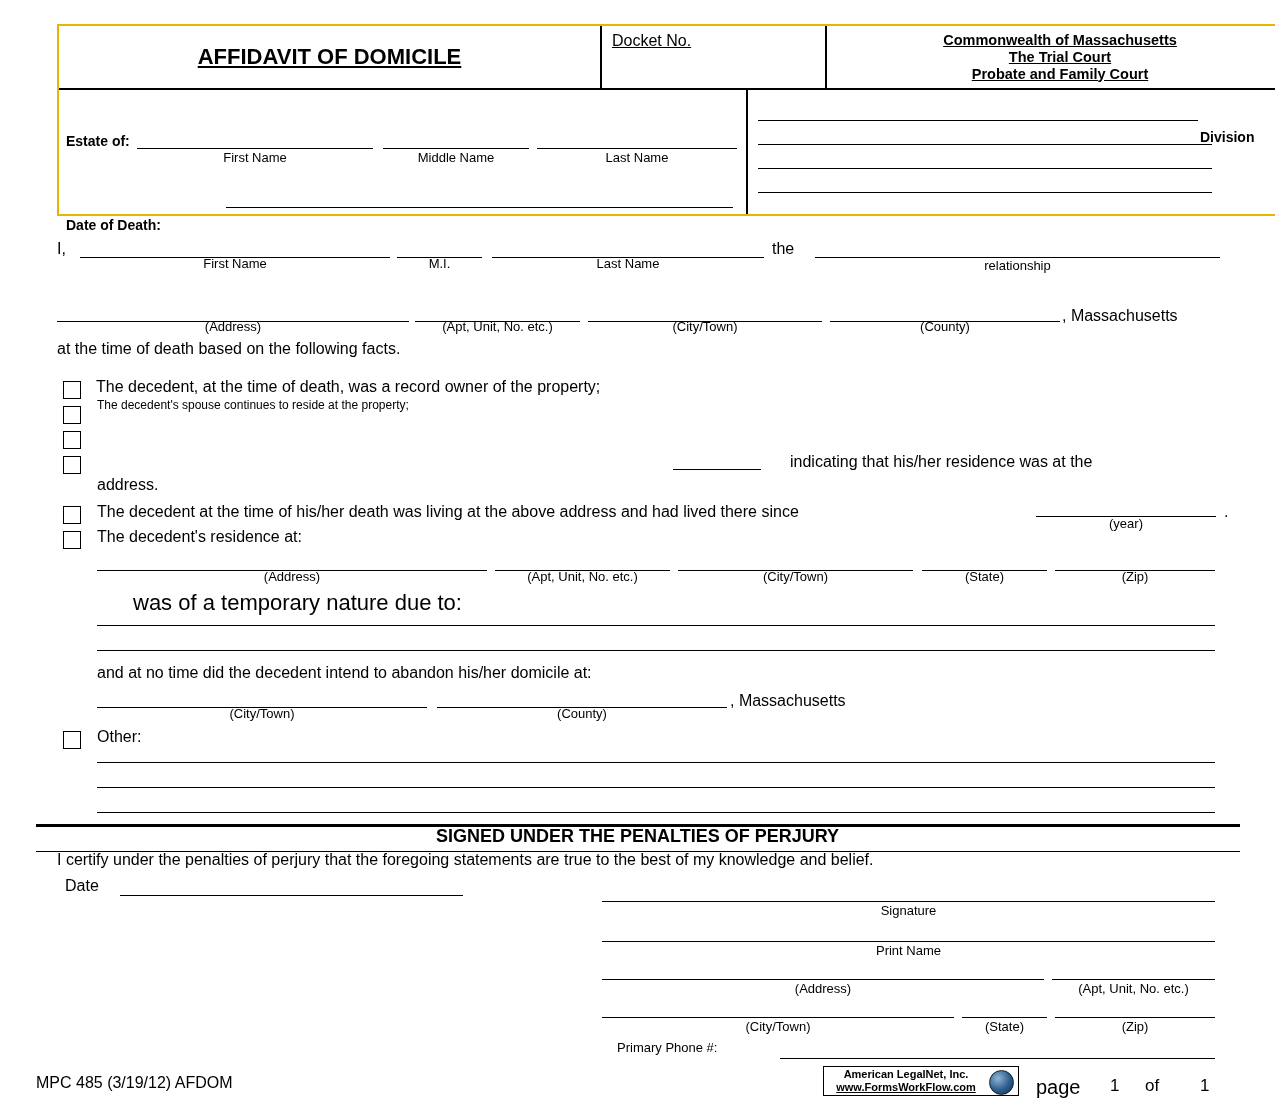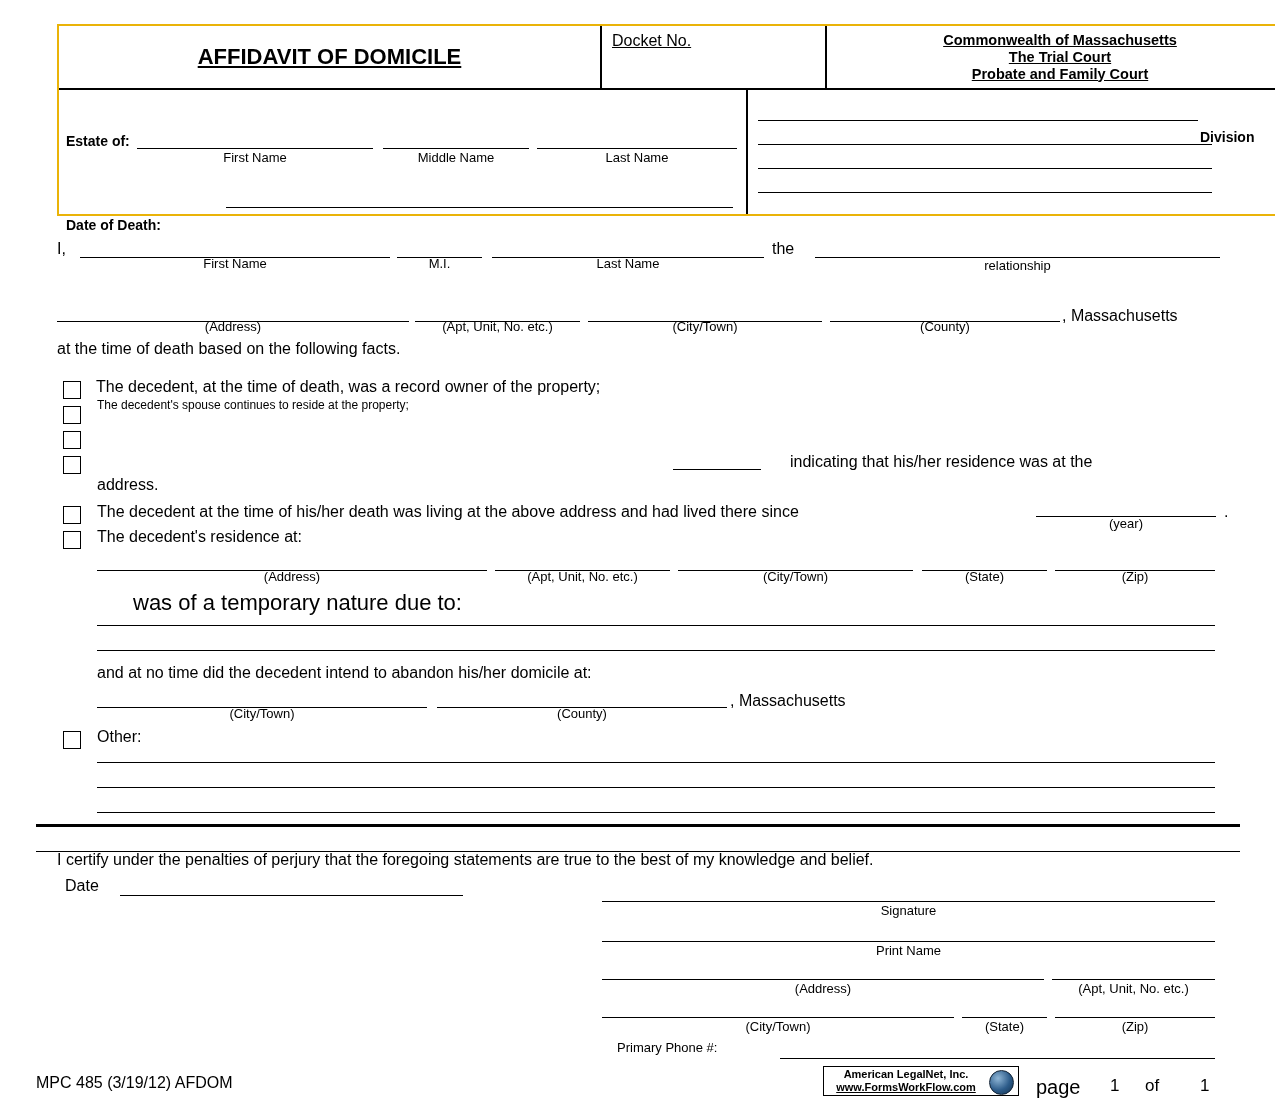--- a/index.html
+++ b/index.html
@@ -271,20 +271,21 @@
   <div class="abs caption" style="left:437px; top:706px; width:290px;">(County)</div>
   <div class="abs" style="left:730px; top:692px; font-size:16px;">, Massachusetts</div>
 
   <div class="cb" style="left:63px; top:731px;"></div>
   <div class="abs" style="left:97px; top:728px; font-size:16px;">Other:</div>
   <div class="rule" style="left:97px; top:762px; width:1118px;"></div>
   <div class="rule" style="left:97px; top:787px; width:1118px;"></div>
   <div class="rule" style="left:97px; top:812px; width:1118px;"></div>
 
   <div class="perjury-bar-top"></div>
+  <div class="perjury-title">SIGNED UNDER THE PENALTIES OF PERJURY</div>
   <div class="perjury-bar-bot"></div>
 
   <div class="abs" style="left:57px; top:851px; font-size:16px;">I certify under the penalties of perjury that the foregoing statements are true to the best of my knowledge and belief.</div>
 
   <div class="abs" style="left:65px; top:877px; font-size:16px;">Date</div>
   <div class="rule" style="left:120px; top:895px; width:343px;"></div>
 
   <div class="rule" style="left:602px; top:901px; width:613px;"></div>
   <div class="abs caption" style="left:602px; top:903px; width:613px;">Signature</div>
 

